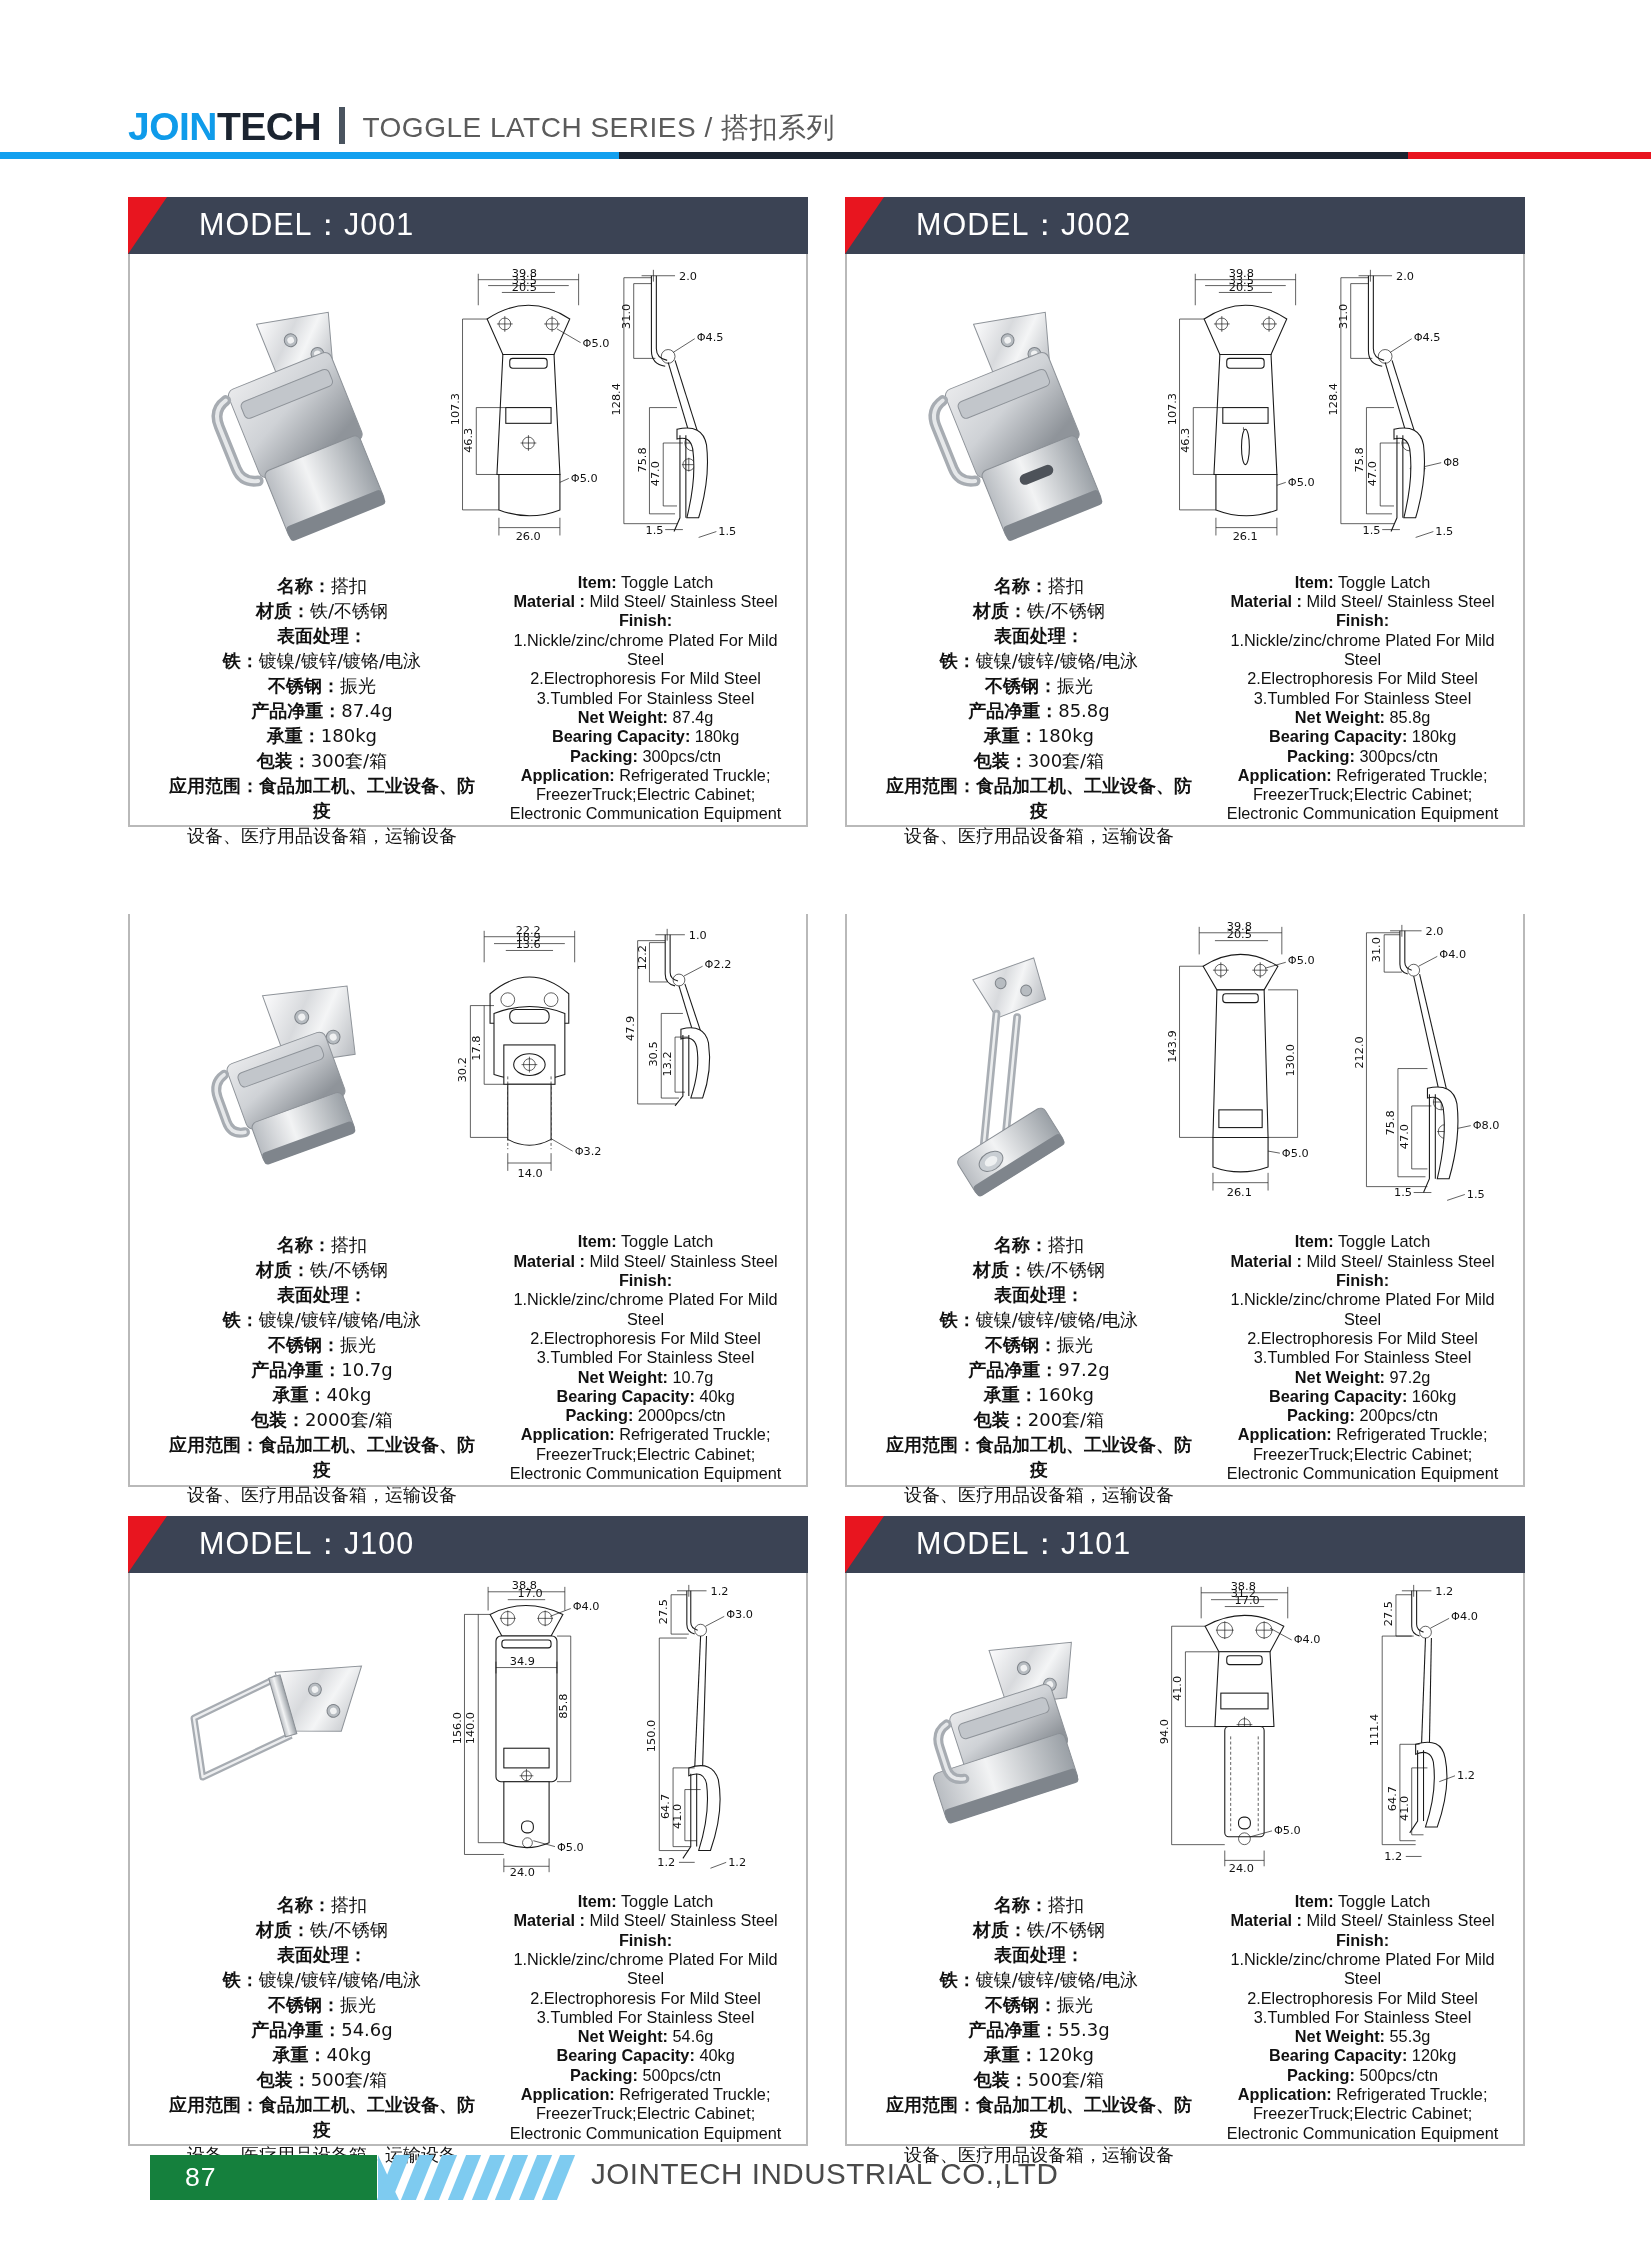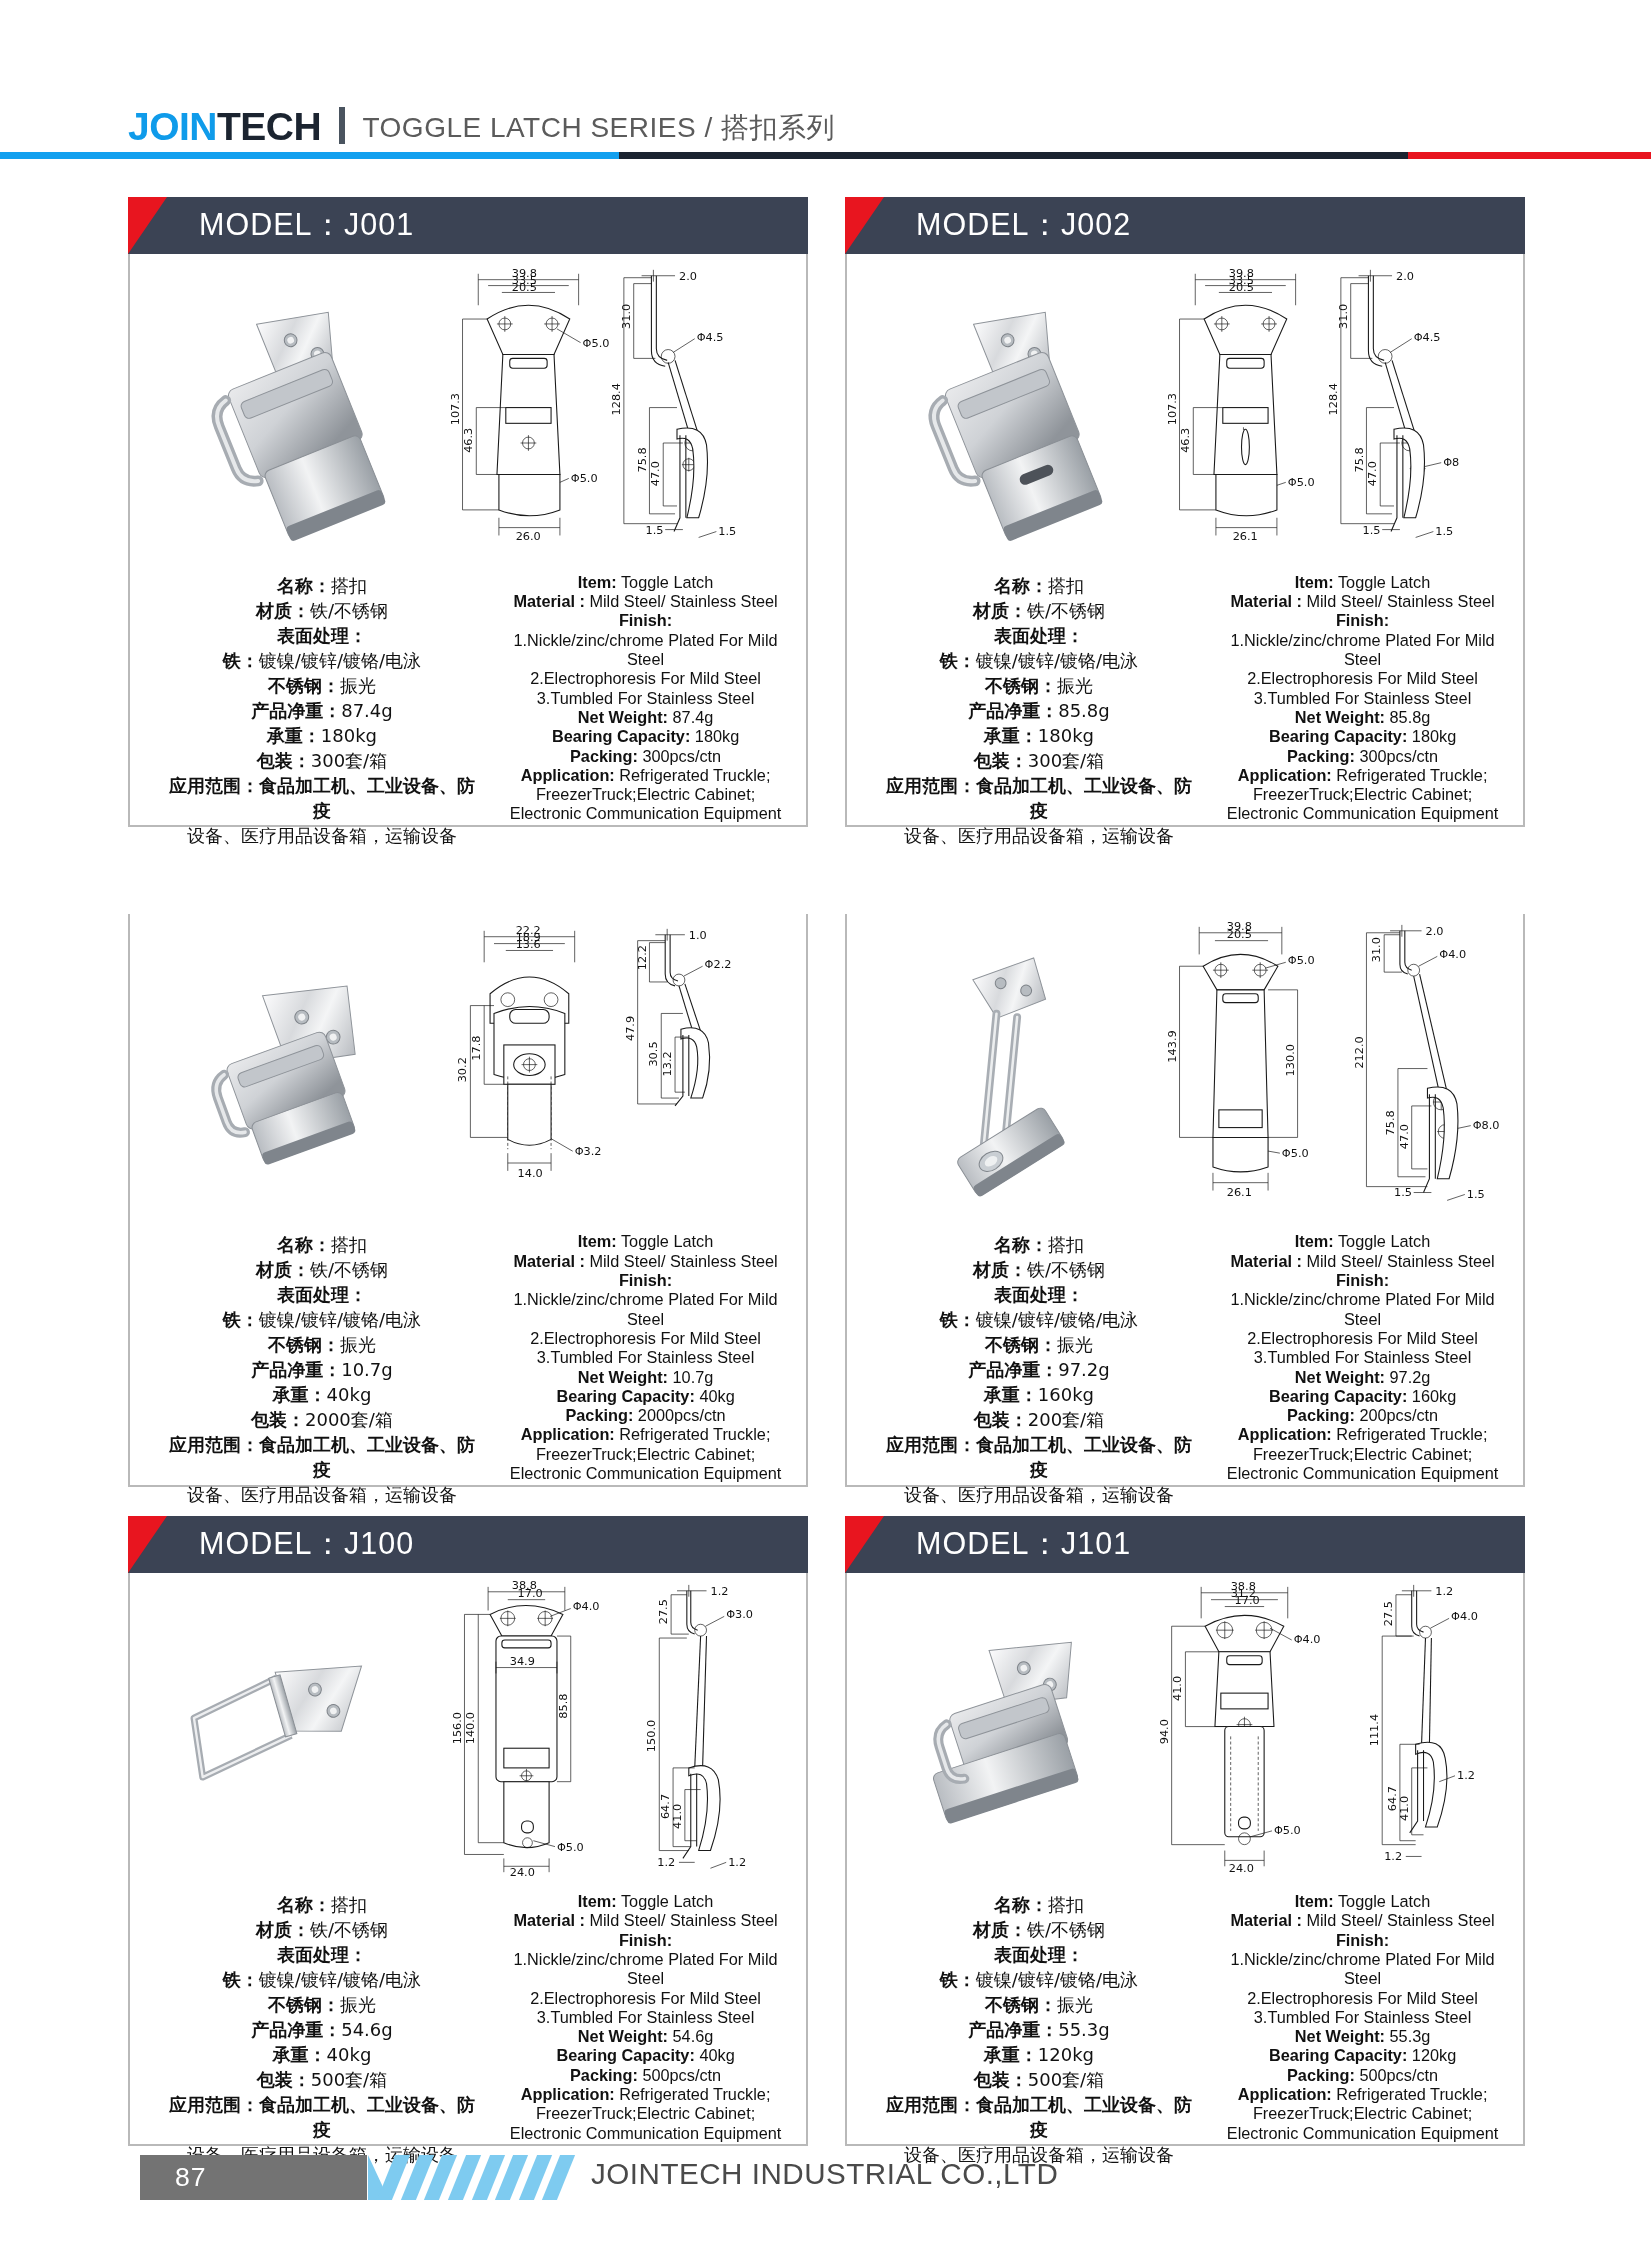--- a/index.html
+++ b/index.html
@@ -82,22 +82,22 @@
   .fill-w { fill:#ffffff; stroke:#1a1a1a; stroke-width:1.1; }
   .dimtxt { font-family:"DejaVu Sans","Liberation Sans",sans-serif; font-size:11.5px; fill:#111; }
   .dimtxt-v { font-family:"DejaVu Sans","Liberation Sans",sans-serif; font-size:11.5px; fill:#111; }
 
   
   .photo svg { display:block; }
 
   
   .footer { position:absolute; left:0; top:2147px; width:1652px; height:69px; }
   .f-badge {
-    position:absolute; left:140px; top:7.9px; width:227px; height:45px;
-    background:#737373; display:flex; align-items:center;
+    position:absolute; left:150px; top:7.9px; width:227px; height:45px;
+    background:#15803d; display:flex; align-items:center;
   }
   .f-badge .pg { color:#ffffff; font-size:26.6px; margin-left:35px; letter-spacing:1px; }
   .f-badge::after {
     content:""; position:absolute; right:-21.7px; top:0;
     width:0; height:0; border-bottom:45px solid #7ecbf0; border-right:21.7px solid transparent;
   }
   .f-stripes { position:absolute; left:386px; top:7.9px; width:183px; height:45px; }
   .f-stripes i {
     position:absolute; top:0; width:14.8px; height:45px; background:#7ecbf0;
     transform:skewX(-22deg);

